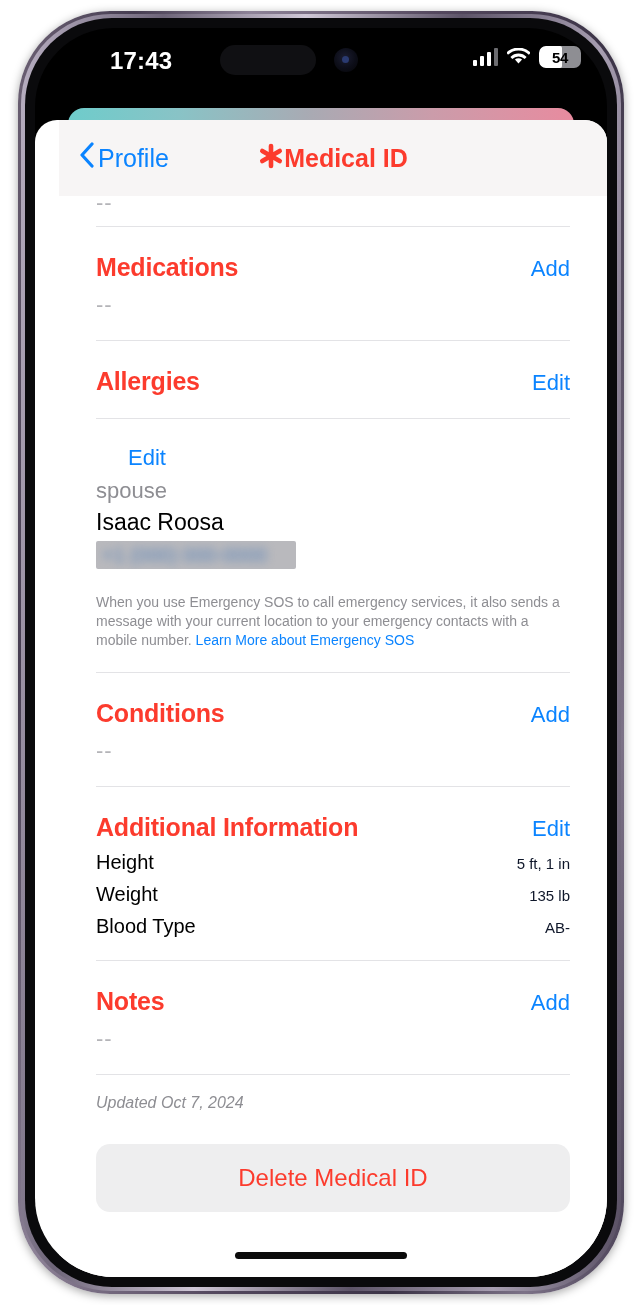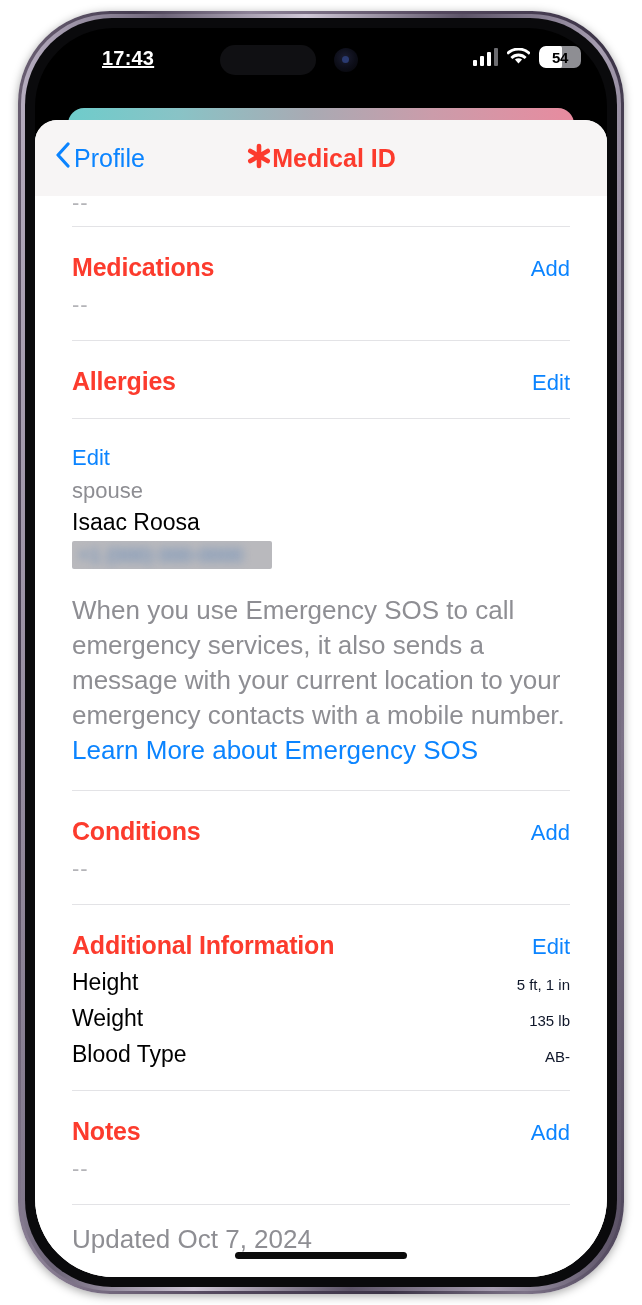--- a/index.html
+++ b/index.html
@@ -47,22 +47,22 @@
   .btn-voldn{ left:13px; top:490px; width:8px; height:62px; }
   .btn-power{ right:13px; top:450px; width:8px; height:96px;
               background:linear-gradient(270deg,#5e5569,#9a90a4 40%,#4b4357); border-radius:3px; position:absolute;}
 
   
   .statusbar{
     position:absolute; left:0; top:0; width:572px; height:78px;
     color:#fff; z-index:6;
   }
   .sb-time{
-    position:absolute; left:67px; top:19px;
-    font-size:20px; font-weight:bold; letter-spacing:.2px;text-decoration:underline;
+    position:absolute; left:75px; top:19px;
+    font-size:24px; font-weight:bold; letter-spacing:.2px;
   }
   .dynamic-island{
     position:absolute; left:185px; top:17px;
     width:96px; height:30px; border-radius:16px;
     background:#101013;
   }
   .front-cam{
     position:absolute; left:299px; top:20px;
     width:24px; height:24px; border-radius:50%;
     background:radial-gradient(circle at 45% 40%,#1b1d31 0%,#0c0d17 55%,#050507 100%);
@@ -95,21 +95,21 @@
     position:absolute; left:33px; top:80px; width:506px; height:60px;
     border-radius:16px 16px 0 0;
     background:linear-gradient(90deg,#6ecccb 0%,#89c3c6 22%,#a9aab3 48%,#cb9caa 72%,#e88b9f 100%);
     z-index:2;
   }
 
   
   .sheet{
     position:absolute; left:0; top:92px; width:572px; height:1157px;
     background:#ffffff; border-radius:22px 22px 0 0;
-    overflow:hidden; z-index:3;
+    overflow:hidden; z-index:3;padding-left:24px;
   }
   .navbar{
     position:relative; height:76px;
     background:#f7f5f5;
     display:flex; align-items:center;
   }
   .nav-back{
     position:absolute; left:20px; display:flex; align-items:center; gap:4px;
     color:#0b84ff; font-size:25px; cursor:pointer;
   }
@@ -127,47 +127,47 @@
   .cut-row .dash{ position:absolute; top:-6px; left:0; color:#b4b4b8; font-size:22px; letter-spacing:1px; }
 
   .divider{ height:1px; background:#e3e3e6; margin:0; }
 
   .section{ padding-top:0; }
   .sec-head{
     display:flex; align-items:flex-end; justify-content:space-between;
     padding-top:26px;
   }
   .sec-title{ color:#fc3b2d; font-size:25px; font-weight:bold; letter-spacing:-.2px; }
-  .sec-action{ color:#0b84ff; font-size:22px; cursor:pointer; }
+  .sec-action{ color:#0b84ff; font-size:22px; cursor:pointer;margin-left:32px; }
   .sec-value{ color:#000; font-size:23px; padding-top:9px; }
   .sec-value.empty{ color:#b4b4b8; font-size:22px; letter-spacing:1px; padding-top:10px; }
   .sec-gap{ height:22px; }
 
   .sub-label{ color:#8e8e93; font-size:22px; padding-top:7px; }
   .contact-name{ color:#000; font-size:23px; padding-top:5px; }
   .redacted{
     margin-top:5px; width:200px; height:28px; background:#b9b9bd; border-radius:2px;
     position:relative; overflow:hidden;
   }
   .redacted span{
     position:absolute; inset:0; display:flex; align-items:center;
     color:#5f86b8; font-size:20px; padding-left:6px;
     filter:blur(4px); white-space:nowrap;
   }
 
   .footnote{
-    color:#8e8e93; font-size:26px; line-height:1.35; padding-top:24px; padding-bottom:22px;
+    color:#8e8e93; font-size:14px; line-height:1.35; padding-top:24px; padding-bottom:22px;
   }
   .footnote a{ color:#0b84ff; text-decoration:none; }
 
   .kv{ display:flex; justify-content:space-between; align-items:baseline; padding-top:9px; }
-  .kv .k{ color:#000; font-size:23px; }
+  .kv .k{ color:#000; font-size:20px; }
   .kv .v{ color:#0f172a; font-size:15px; }
 
-  .updated{ color:#8e8e93; font-size:26px; padding-top:19px; }
+  .updated{ color:#8e8e93; font-size:16px; padding-top:19px;font-style:italic; }
 
   .delete-wrap{ padding-top:32px; }
   .delete-btn{
     width:100%; height:68px; border:none; border-radius:14px;
     background:#eeeeef; color:#fc3b2d; font-size:24px;
     font-family:"Liberation Sans", sans-serif; cursor:pointer;
   }
 
   .home-indicator{
     position:absolute; left:50%; transform:translateX(-50%);

